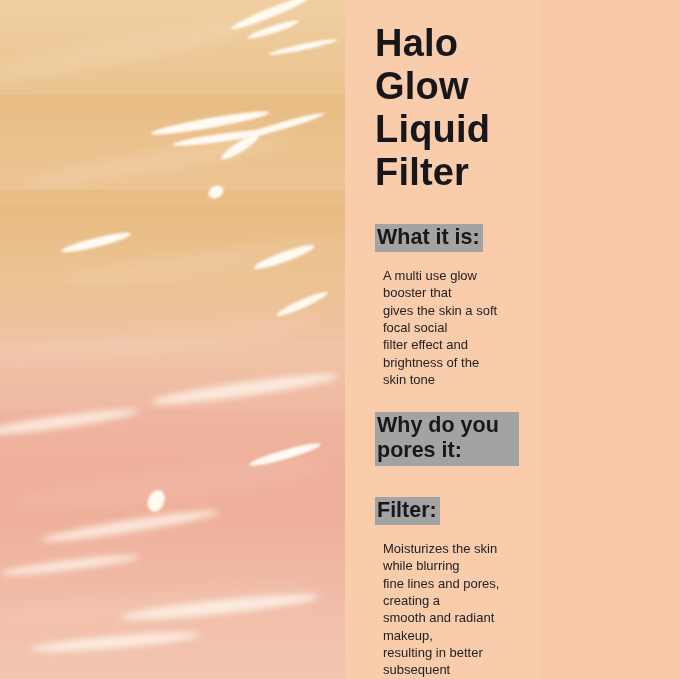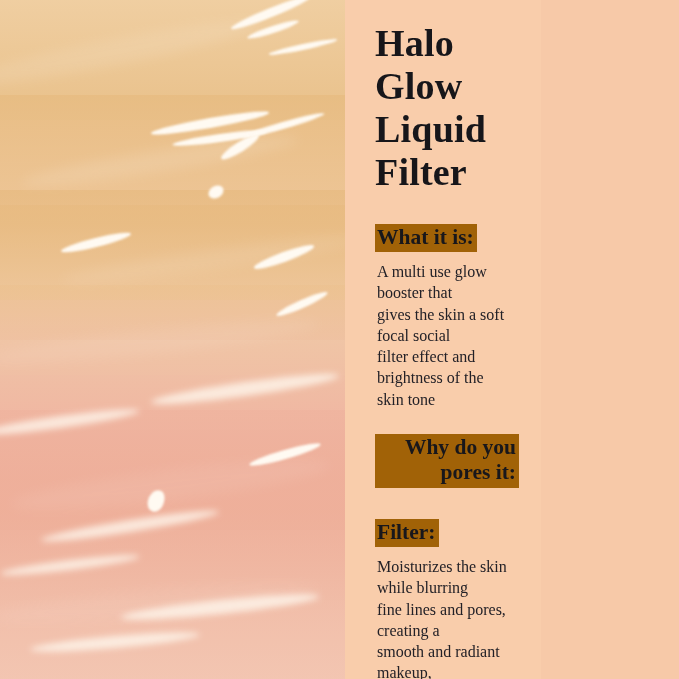--- a/index.html
+++ b/index.html
@@ -12,21 +12,20 @@
     overflow: hidden;
     font-family: "Liberation Sans", sans-serif;
     background: #f7c9a8;
   }
   #page {
     position: relative;
     width: 541px;
     height: 679px;
     display: flex;
     background: #f8cdab;
-    font-family: Liberation Serif, serif;
   }
 
   
   .swatch {
     position: relative;
     width: 345px;
     height: 679px;
     overflow: hidden;
     flex: 0 0 345px;
     background: linear-gradient(180deg,
@@ -93,32 +92,31 @@
     letter-spacing: 0.2px;
     white-space: pre-line;
   }
   .section { margin-top: 24px; }
   .section:first-of-type { margin-top: 30px; }
   .sec-head {
     display: inline-block;
     font-size: 21.5px;
     font-weight: bold;
     color: #18171b;
-    background: #a16207;
+    background: #a3a3a3;
     padding: 1px 3px 2px 2px;
     line-height: 1.18;
     margin: 0 0 7px 0;
-    text-align: right;
   }
   .sec-body {
-    font-size: 16px;
+    font-size: 13px;
     line-height: 1.33;
     color: #232127;
     white-space: pre-line;
-    margin: 2px;
+    margin: 8px;
   }
 </style>
 </head>
 <body>
 
 <div id="page">
 
   <div class="swatch">
     <div class="band g1"></div>
     <div class="band g2"></div>

